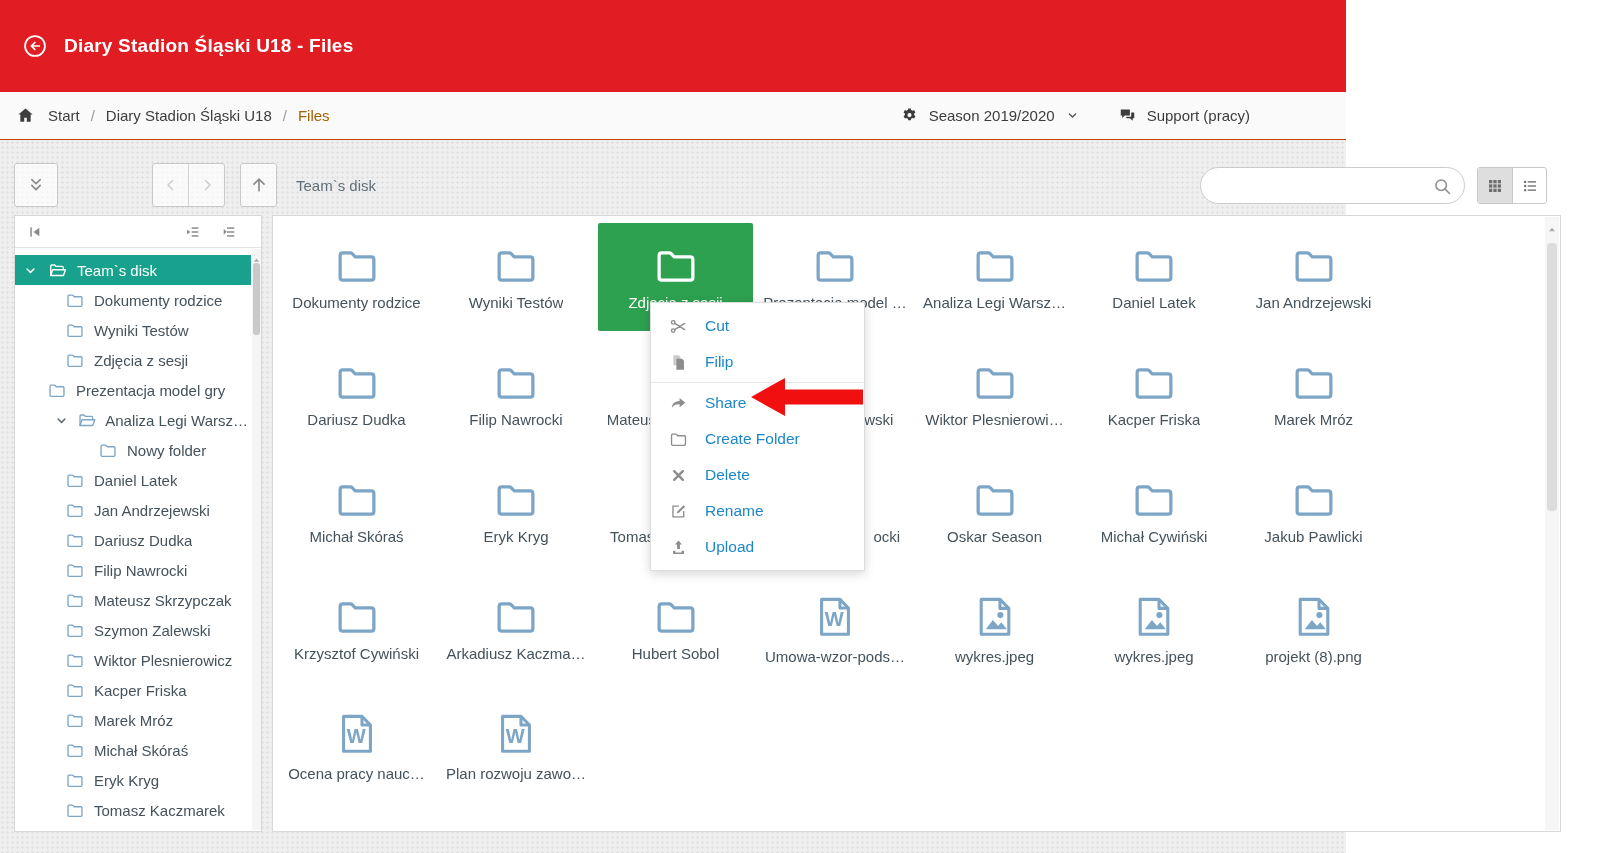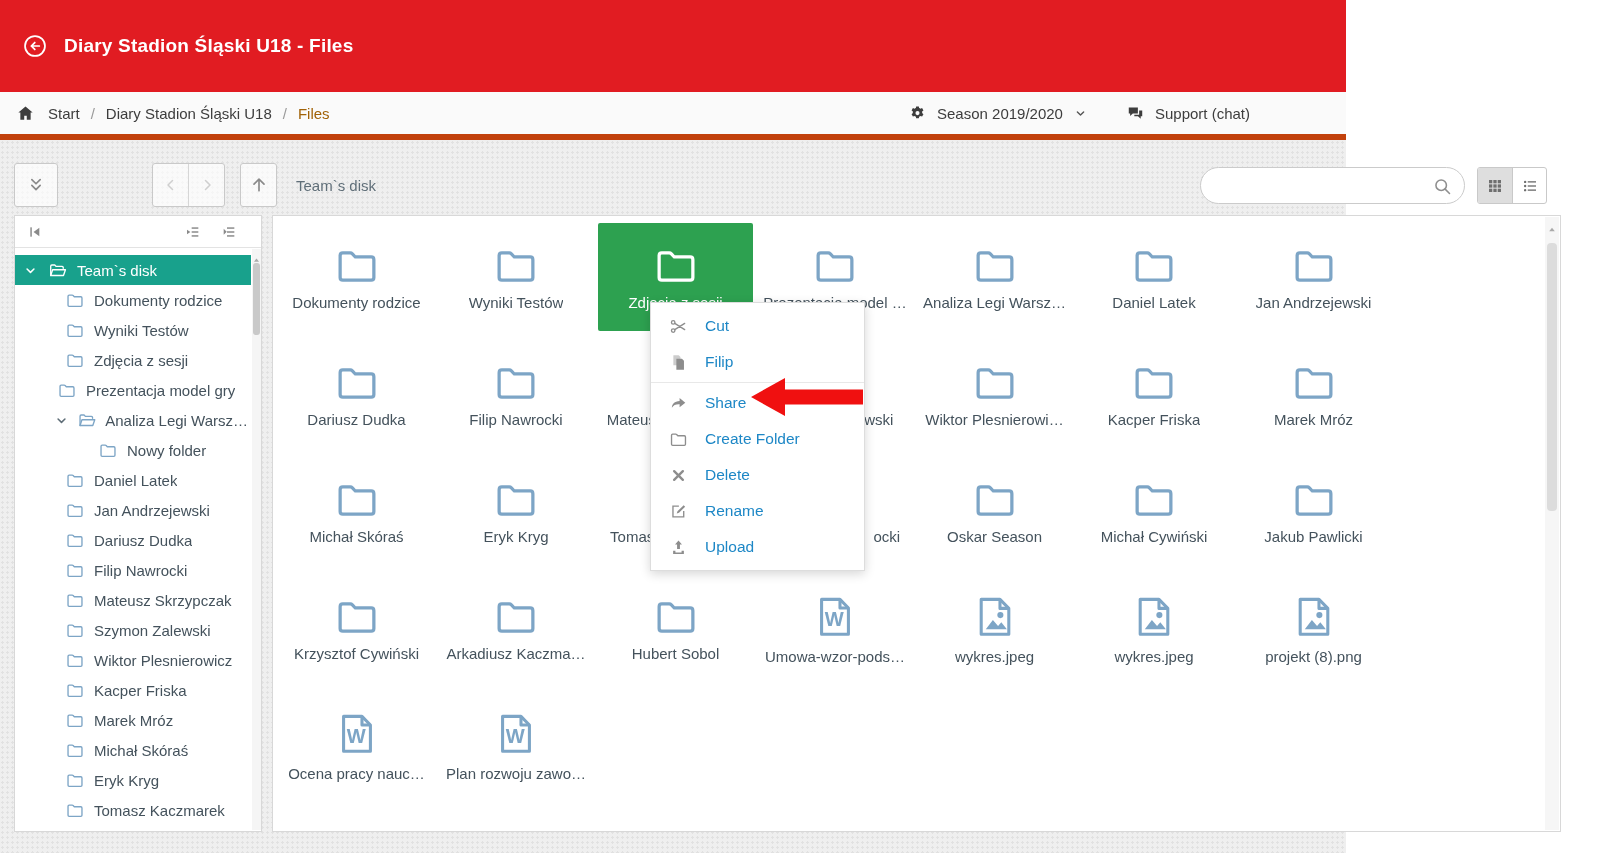--- a/index.html
+++ b/index.html
@@ -6,21 +6,21 @@
   html,body { width:1607px; height:853px; overflow:hidden; font-family:"Liberation Sans", sans-serif; background:#fff; }
   .app { position:relative; width:1346px; height:853px; }
 
   
   .titlebar { position:absolute; top:0; left:0; width:100%; height:92px; background:#e11c22; display:flex; align-items:center; padding-left:22px; }
   .back-ic { width:26px; height:26px; display:flex; }
   .back-ic svg { width:100%; height:100%; }
   .titlebar h1 { color:#fff; font-size:19px; font-weight:bold; margin-left:16px; letter-spacing:.2px; }
 
   
-  .breadcrumbbar { position:absolute; top:92px; left:0; width:100%; height:48px; background:#fafafa; border-bottom:6px solid #c2410c; display:flex; align-items:center; padding:0 96px 0 16px; font-size:15px; color:#3d3d3d; }
+  .breadcrumbbar { position:absolute; top:92px; left:0; width:100%; height:48px; background:#fafafa; border-bottom:1px solid #c2410c; display:flex; align-items:center; padding:0 96px 0 16px; font-size:15px; color:#3d3d3d; }
   .bc-left { display:flex; align-items:center; }
   .bc-ic { width:19px; height:19px; color:#3d3d3d; display:flex; margin-right:13px; }
   .bc-ic svg { width:100%; height:100%; }
   .crumb { color:#3d3d3d; cursor:pointer; }
   .crumb.current { color:#a16207; cursor:default; }
   .crumb-sep { color:#9a9a9a; margin:0 11px; }
   .bc-right { margin-left:auto; display:flex; align-items:flex-end; gap:38px; }
   .bc-group { display:flex; align-items:center; gap:10px; cursor:pointer; }
   .sm-ic { width:19px; height:19px; display:flex; color:#3d3d3d; }
   .sm-ic svg { width:100%; height:100%; }
@@ -142,21 +142,21 @@
             </svg>
         </span>
       </div>
       <div class="bc-group">
         <span class="sm-ic">
           <svg viewBox="0 0 24 24" fill="currentColor">
               <path d="M3.5 4.5h11.5v7.6H8.6l-3.4 2.9v-2.9H3.5V4.5z"></path>
               <path d="M16.6 8.2h3.9v7.4h-1.9v2.9l-3.5-2.9h-4.6v-2h6.1V8.2z"></path>
             </svg>
         </span>
-        <span>Support (chat)</span>
+        <span>Support (pracy)</span>
       </div>
     </div>
   </div>
 
   <div class="workspace">
 
     <div class="tbtn" id="btn-collapse">
       <span style="display:flex;">
         <svg viewBox="0 0 24 24" fill="none" stroke="currentColor" stroke-width="2" stroke-linecap="round" stroke-linejoin="round" width="20" height="20">
             <path d="M7 5.5l5 5 5-5M7 12.5l5 5 5-5"></path>
@@ -283,21 +283,21 @@
   </div>
           <div class="tree-item" style="padding-left: 49px;">
 
     <span class="ticon">
               <svg viewBox="0 0 24 24">
                 <path d="M3.2 18V6.6c0-.8.6-1.4 1.4-1.4h3.9c.4 0 .8.2 1.1.5l1.5 1.6h8.3c.8 0 1.4.6 1.4 1.4V18c0 .8-.6 1.4-1.4 1.4H4.6c-.8 0-1.4-.6-1.4-1.4z" fill="none" stroke="currentColor" stroke-width="1.7" stroke-linejoin="round"></path>
               </svg>
             </span>
     <span class="tlabel">Zdjęcia z sesji</span>
   </div>
-          <div class="tree-item" style="padding-left: 41px;">
+          <div class="tree-item" style="padding-left: 31px;">
 
     <span class="ticon">
               <svg viewBox="0 0 24 24">
                 <path d="M3.2 18V6.6c0-.8.6-1.4 1.4-1.4h3.9c.4 0 .8.2 1.1.5l1.5 1.6h8.3c.8 0 1.4.6 1.4 1.4V18c0 .8-.6 1.4-1.4 1.4H4.6c-.8 0-1.4-.6-1.4-1.4z" fill="none" stroke="currentColor" stroke-width="1.7" stroke-linejoin="round"></path>
               </svg>
             </span>
     <span class="tlabel">Prezentacja model gry</span>
   </div>
           <div class="tree-item" style="padding-left: 39px;">
     <span class="chev">

